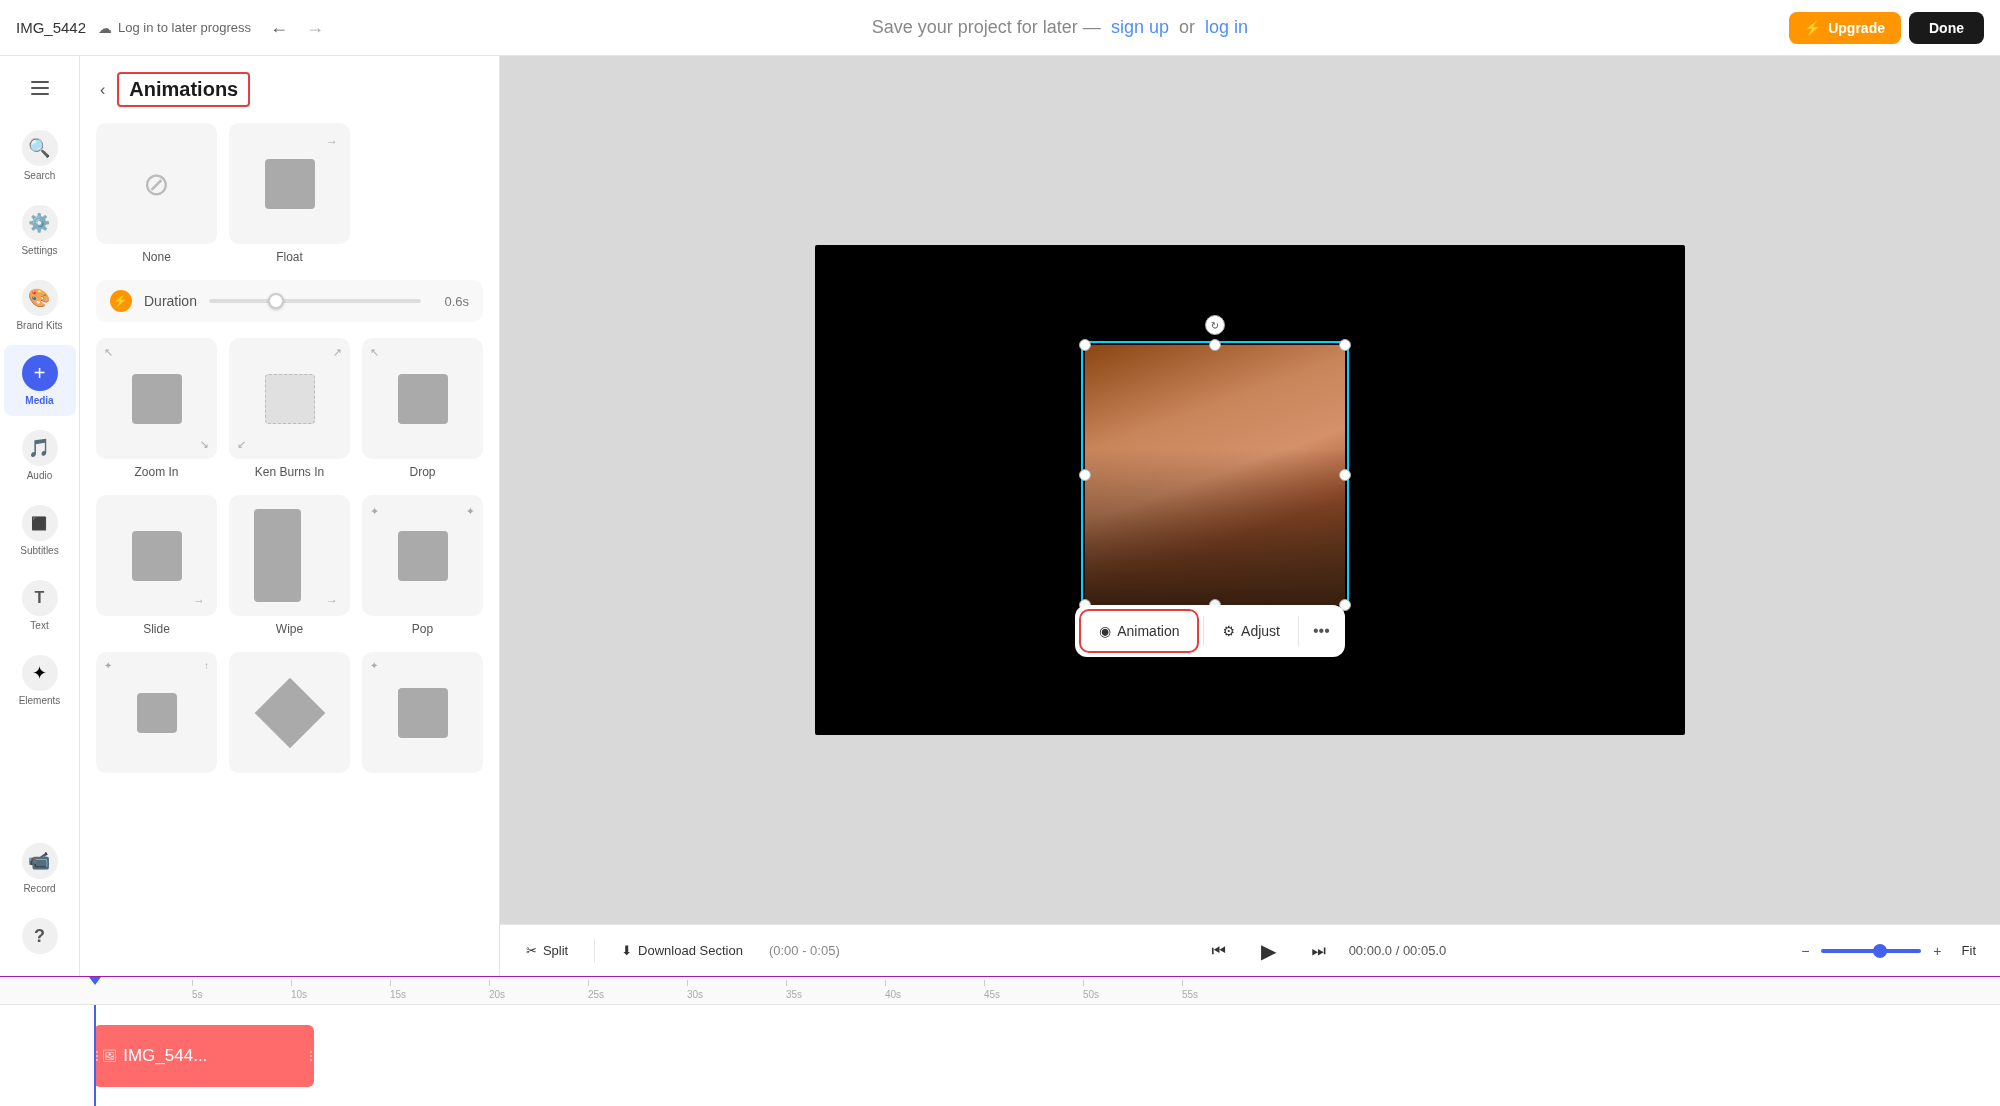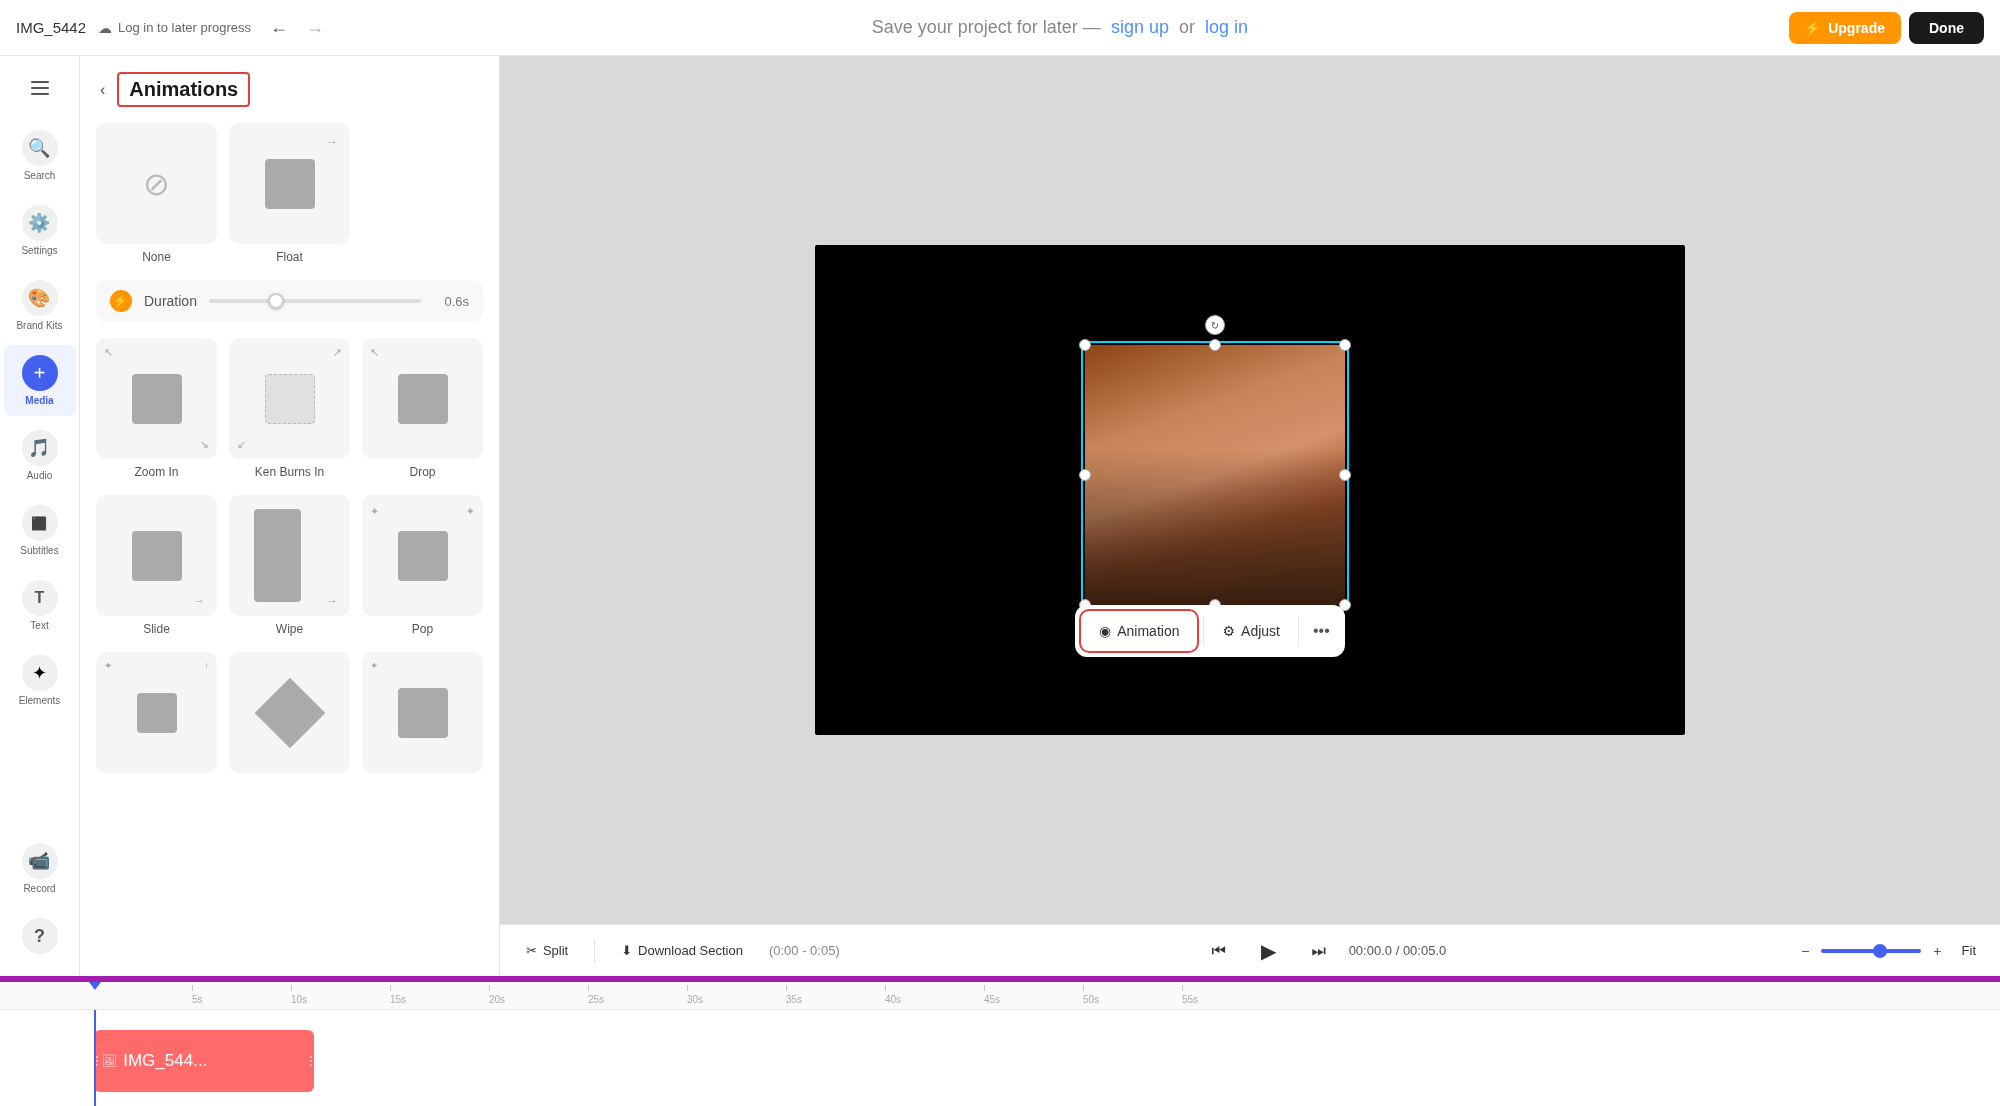--- a/index.html
+++ b/index.html
@@ -315,21 +315,21 @@
     .toolbar-right { display: flex; align-items: center; gap: 8px; }
     .zoom-btn { background: none; border: none; cursor: pointer; font-size: 14px; color: #555; padding: 4px; }
     .zoom-slider { width: 100px; height: 4px; appearance: none; background: #4361ee; border-radius: 2px; }
     .zoom-slider::-webkit-slider-thumb { appearance: none; width: 14px; height: 14px; border-radius: 50%; background: #4361ee; cursor: pointer; }
     .fit-btn { font-size: 13px; color: #333; background: none; border: none; cursor: pointer; padding: 4px 8px; }
 
     
     .timeline {
       height: 130px;
       background: #8b5cf6;
-      border-top: 6px solid #a21caf;
+      border-top: 1px solid #a21caf;
       overflow-x: auto;
       overflow-y: hidden;
       flex-shrink: 0;
       position: relative;
     }
     .timeline-ruler {
       height: 28px;
       background: #fafafa;
       border-bottom: 1px solid #e5e5e5;
       position: relative;

